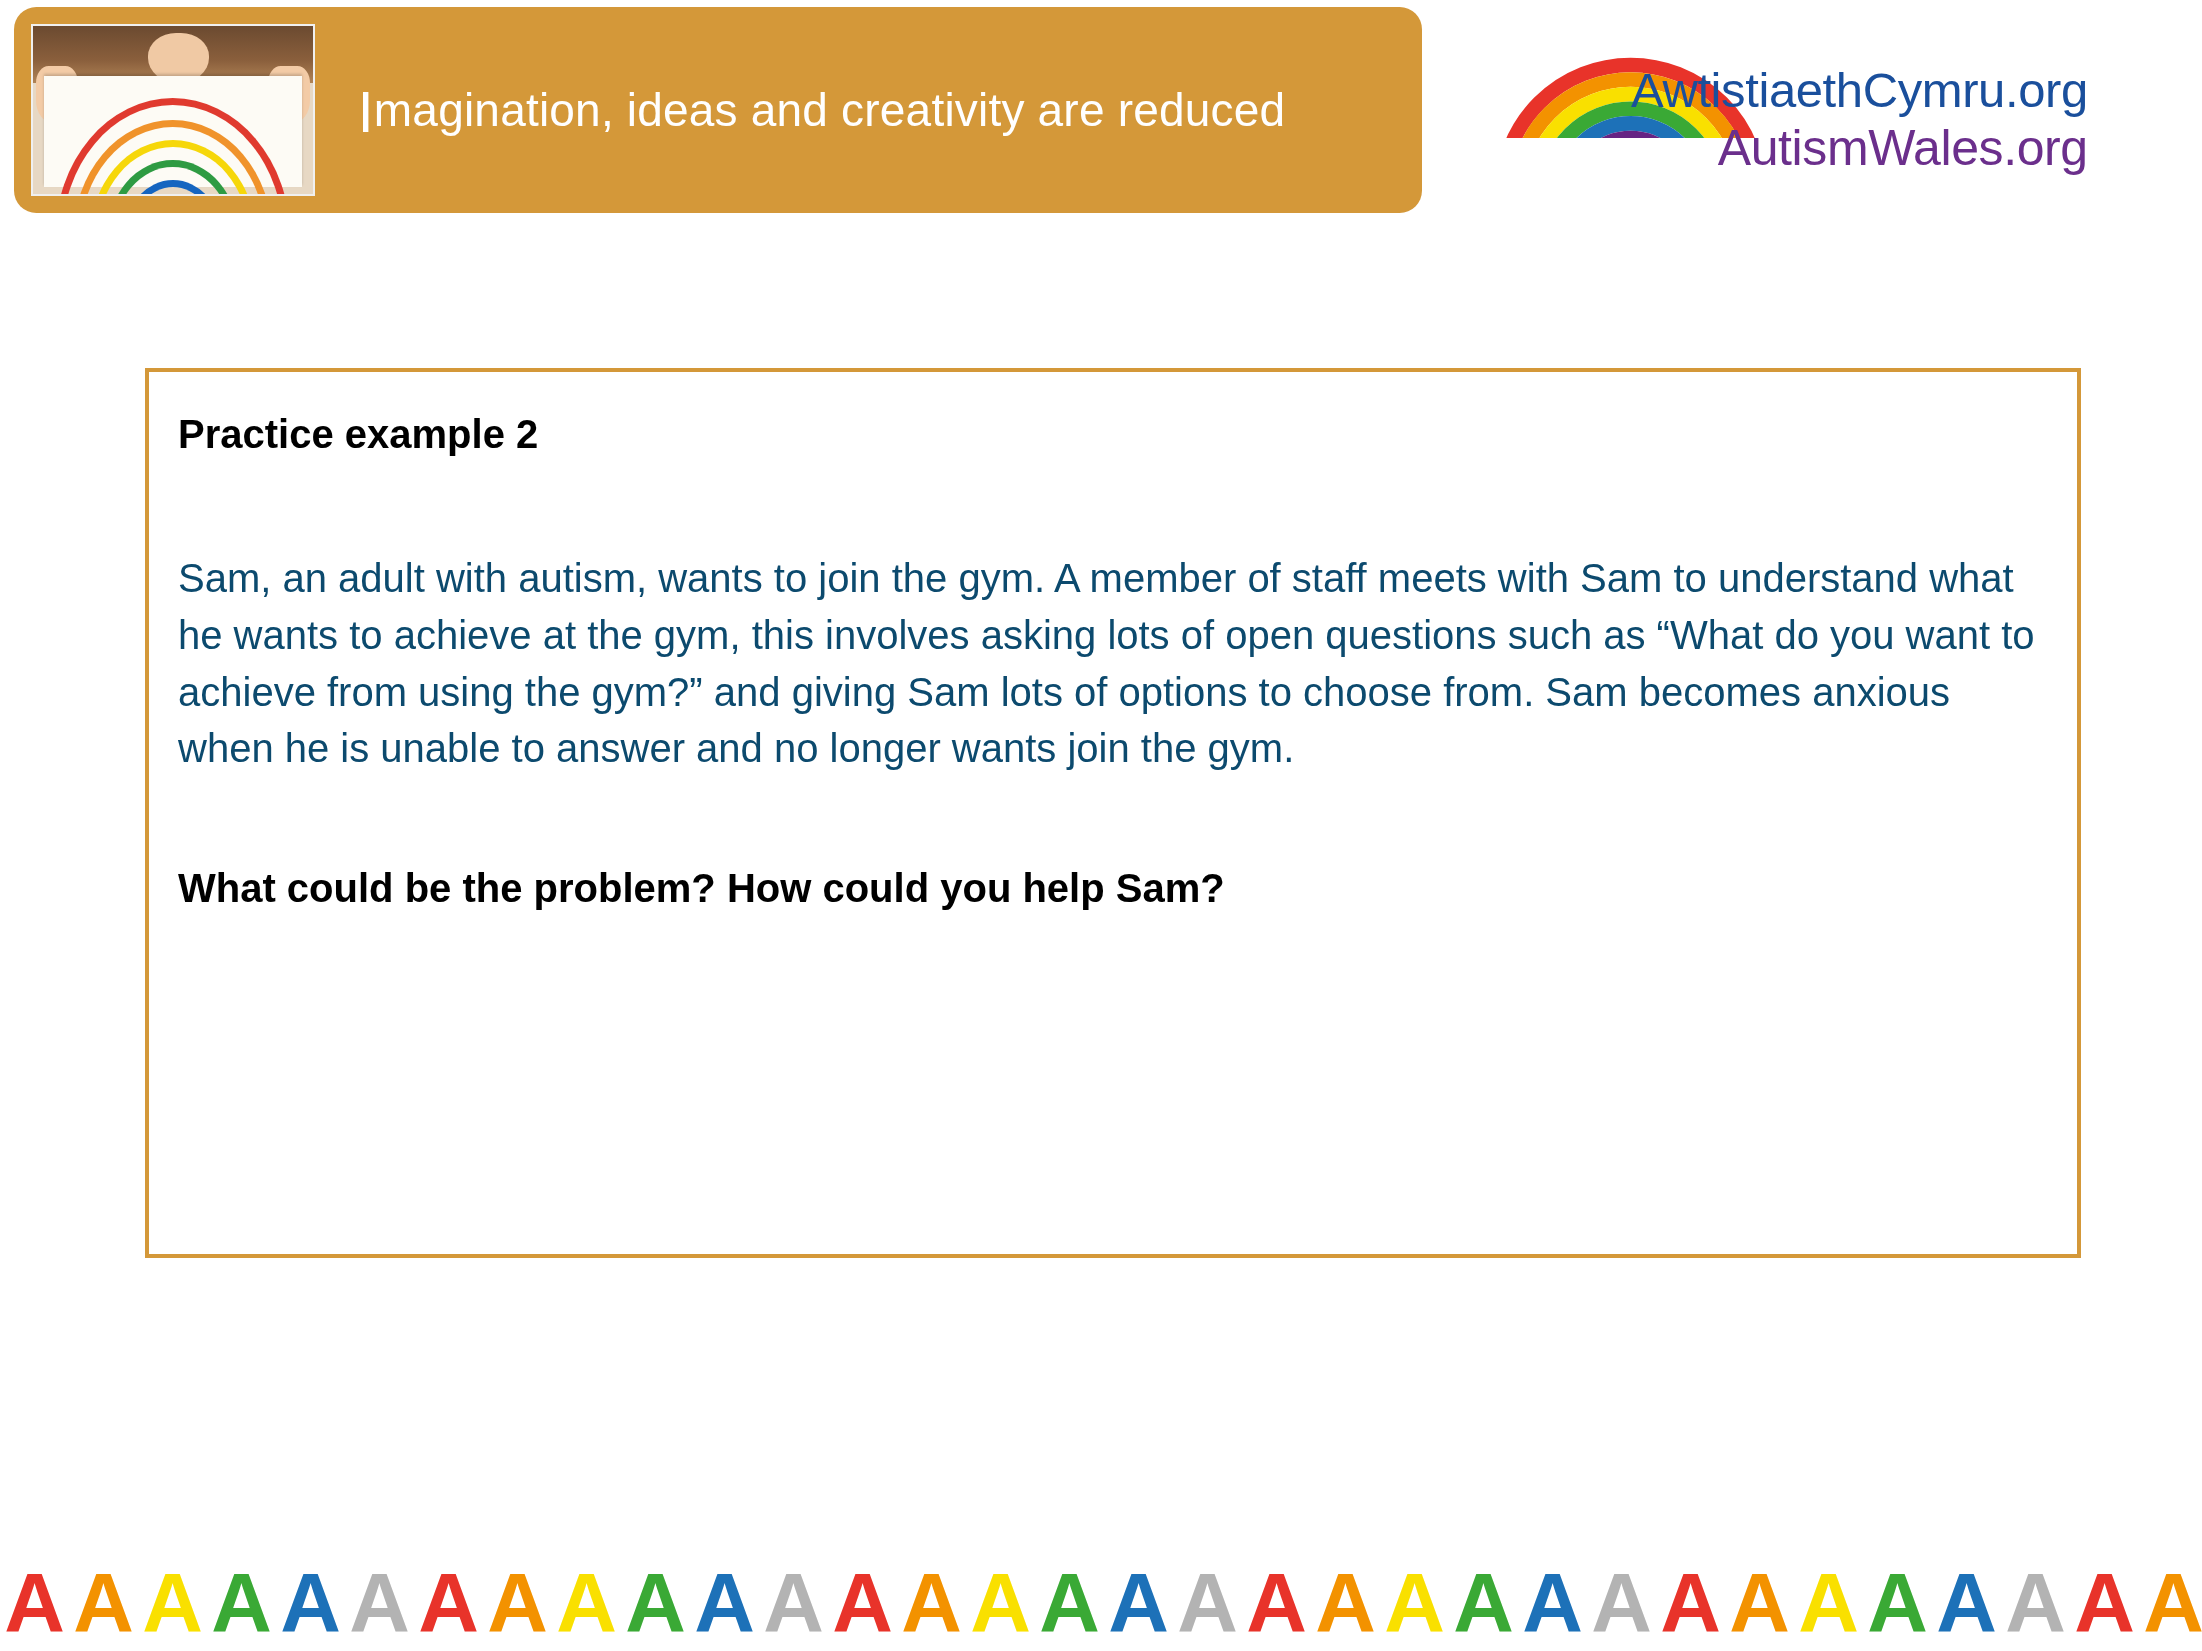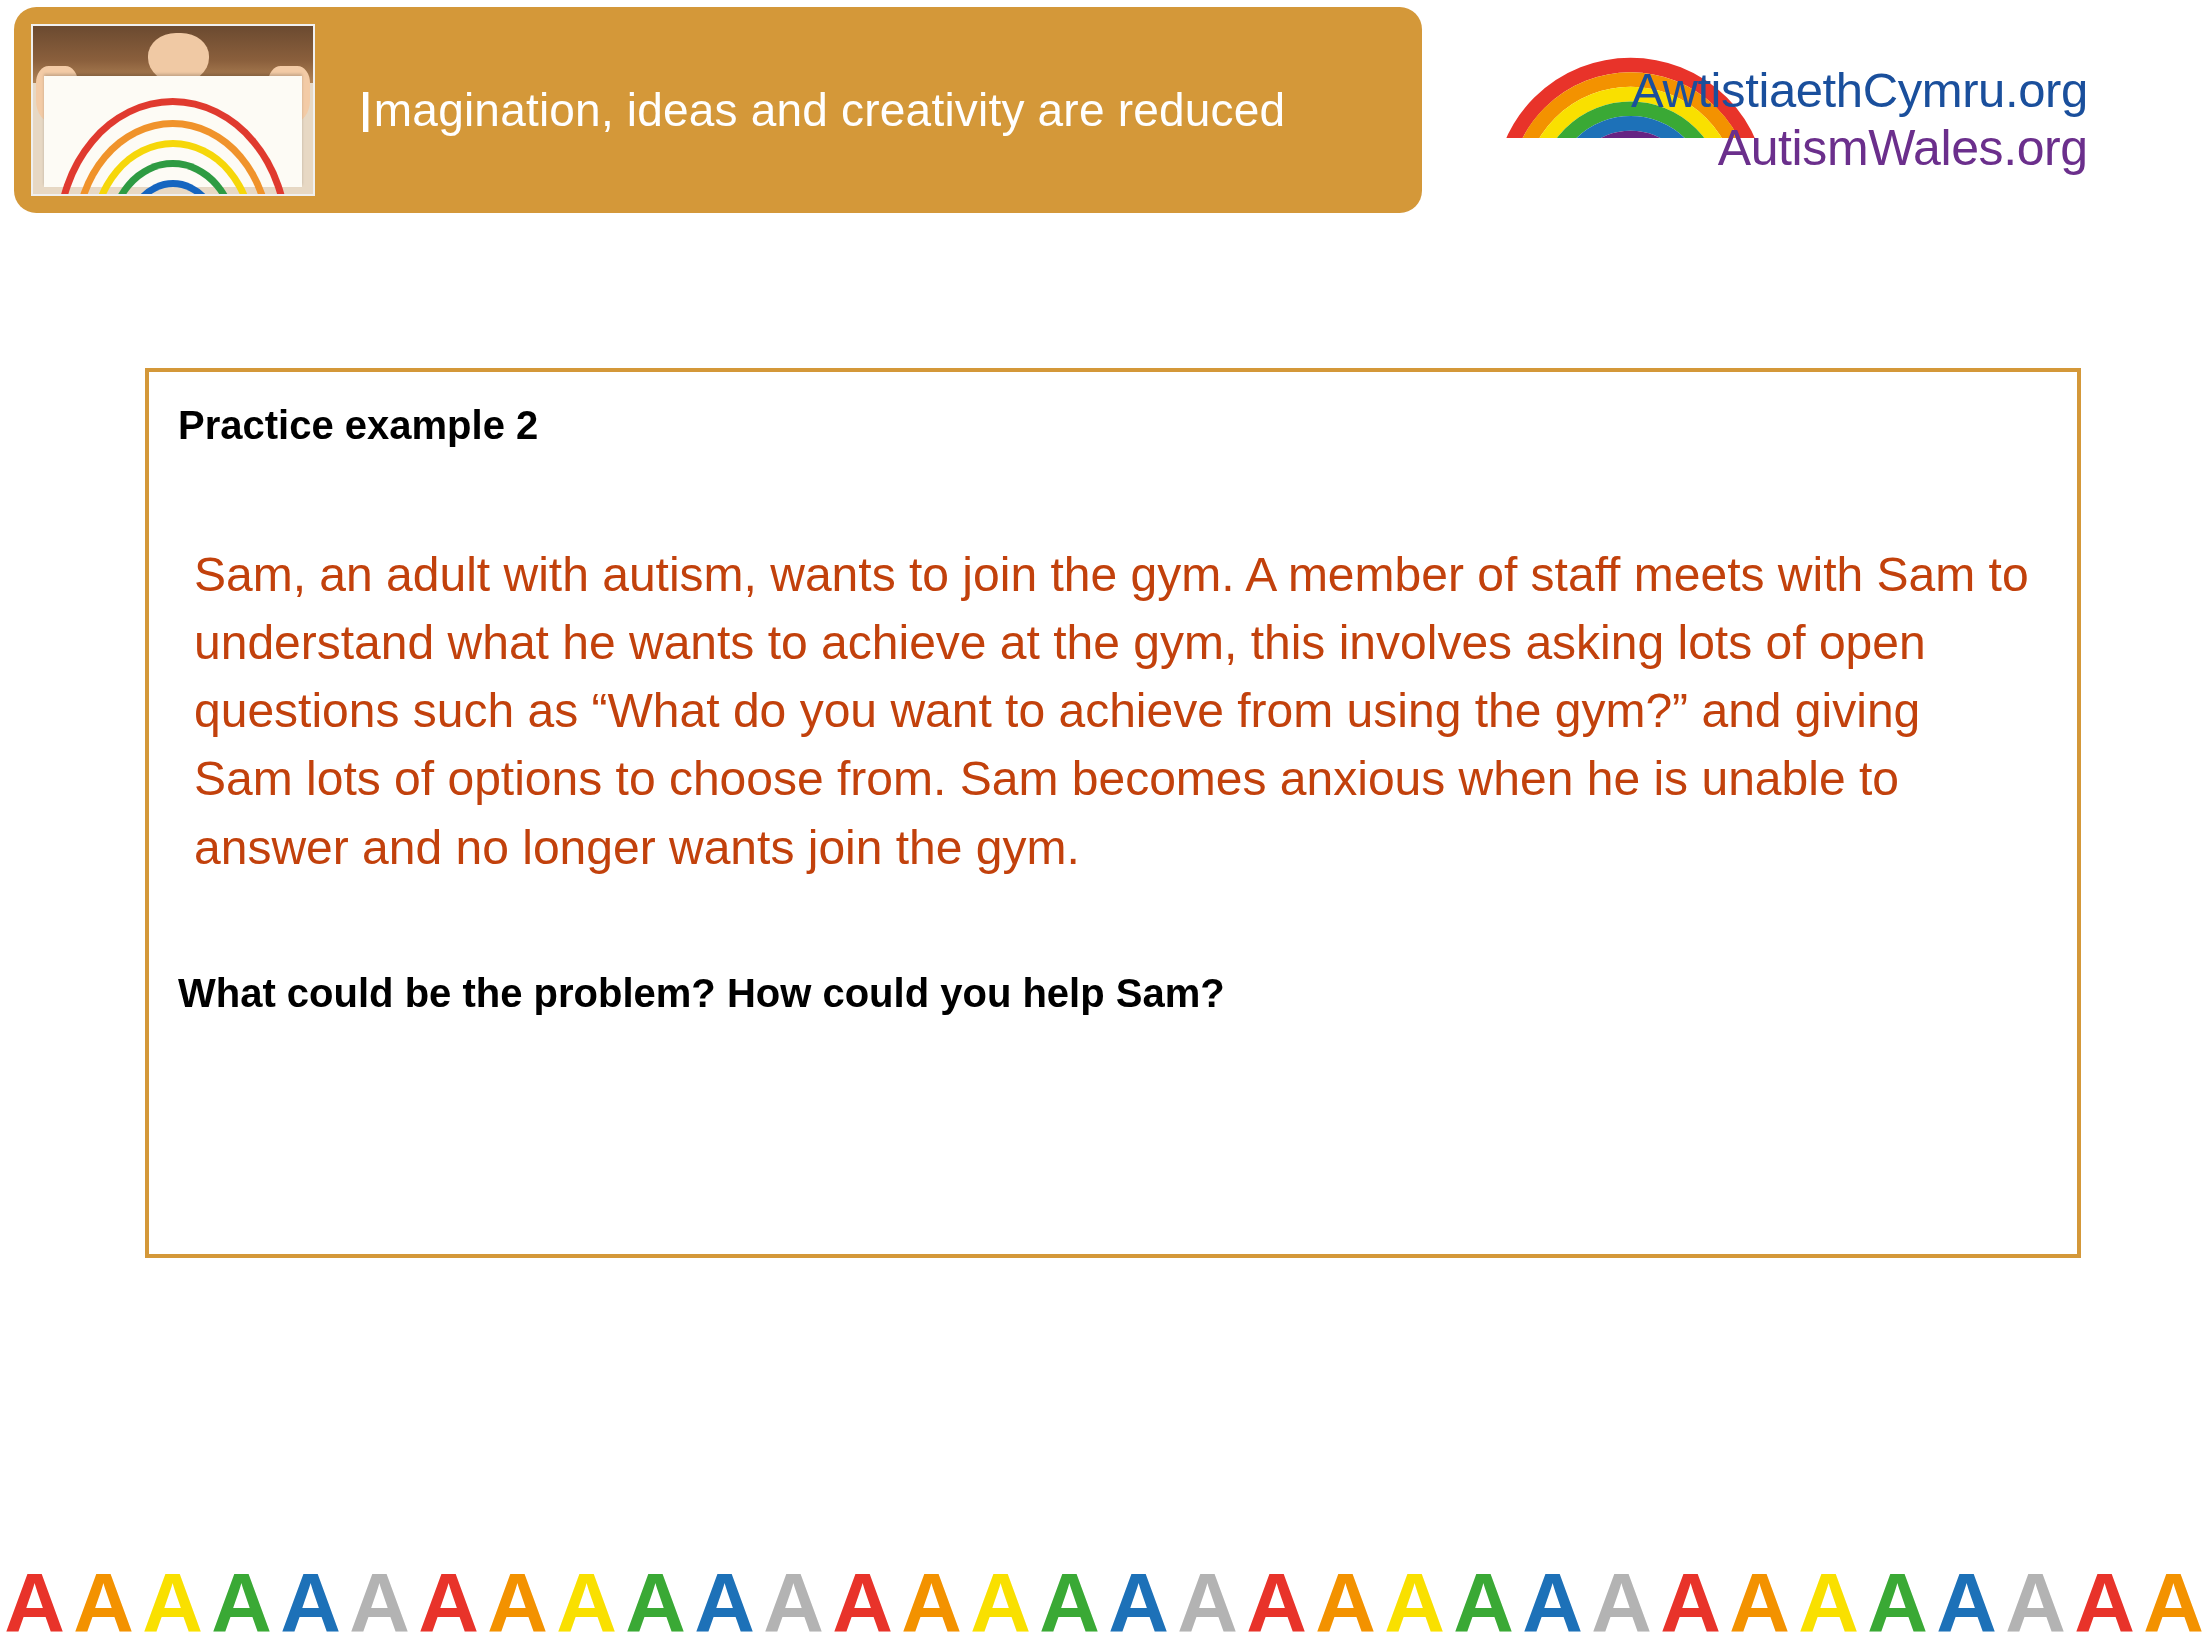--- a/index.html
+++ b/index.html
@@ -148,33 +148,33 @@
   
   .content-box {
     position: absolute;
     left: 145px;
     top: 368px;
     width: 1936px;
     height: 890px;
     background: #ffffff;
     border: 4.3px solid #d49839;
     box-sizing: border-box;
-    padding: 31px 29px 26px 29px;
+    padding: 40px 29px 26px 29px;
   }
   .box-title {
     font-size: 40px;
     font-weight: bold;
     color: #000000;
     margin: 0 0 93px 0;
   }
   .box-body {
-    font-size: 48px;
+    font-size: 40px;
     line-height: 1.42;
-    color: #c2410c;
-    margin: 16px;
+    color: #0c4a6e;
+    margin: 0;
   }
   .box-question {
     font-size: 40px;
     font-weight: bold;
     color: #000000;
     margin: 89px 0 0 0;
   }
 
   
   .bottom-strip {

